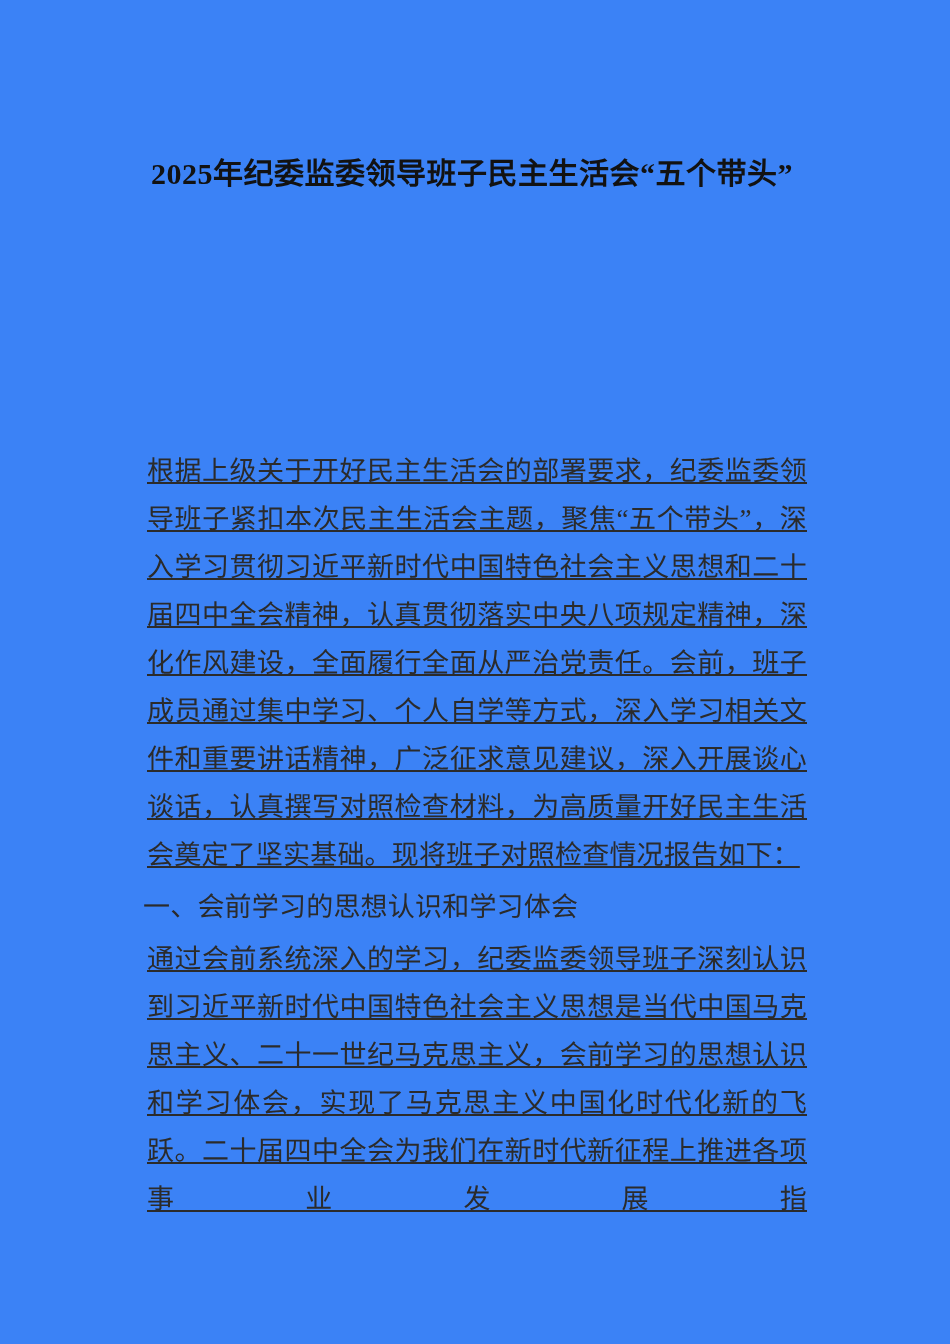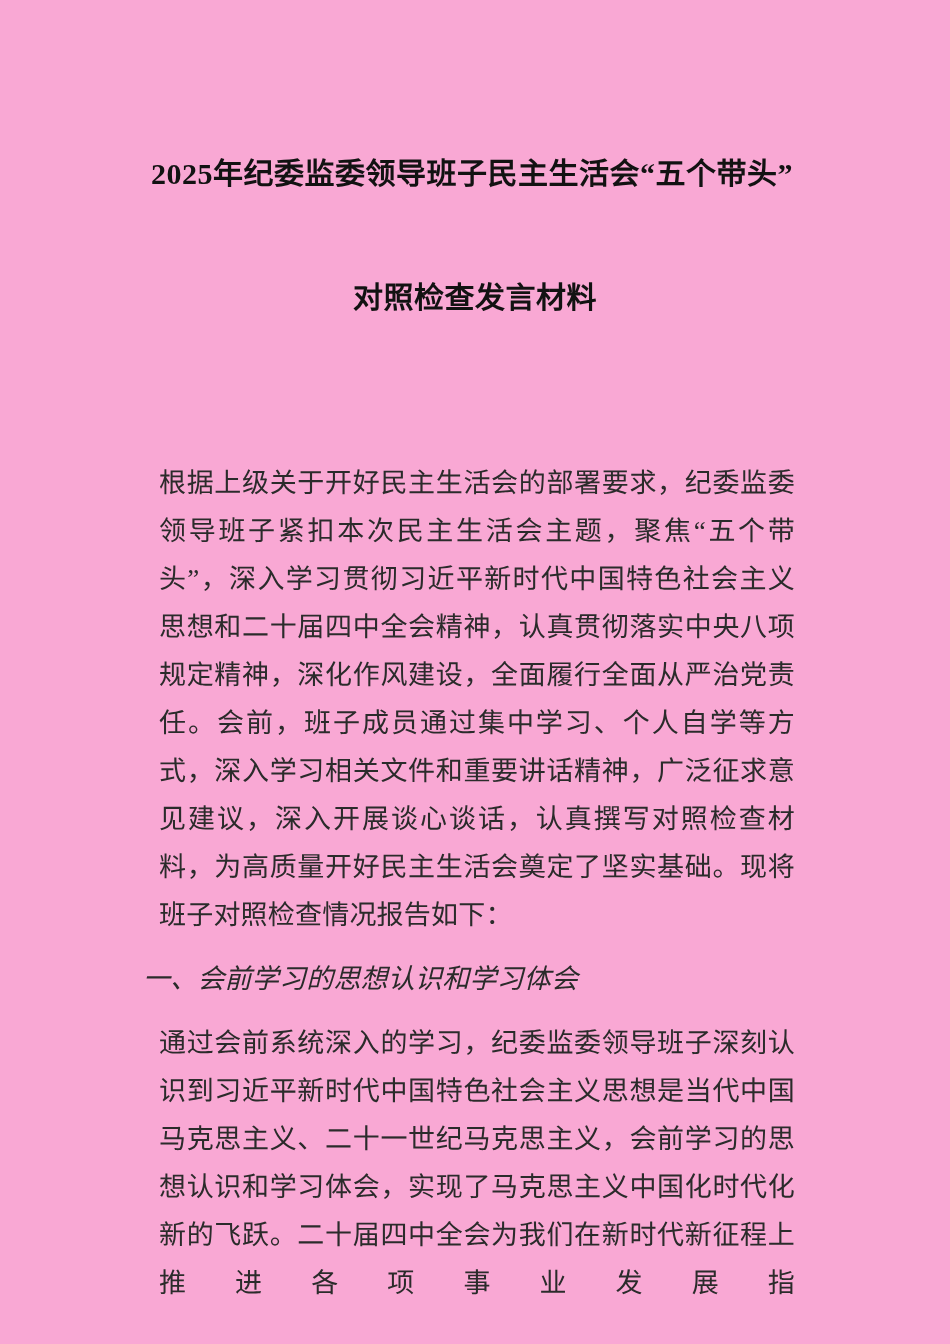--- a/index.html
+++ b/index.html
@@ -6,21 +6,21 @@
   html, body {
     margin: 0;
     padding: 0;
     background: #ffffff;
   }
 
   .page {
     position: relative;
     width: 950px;
     height: 1344px;
-    background: #f9a8d4;
+    background: #3b82f6;
     overflow: hidden;
     font-family: "Liberation Serif", "DejaVu Serif", serif;
     -webkit-font-smoothing: antialiased;
   }
 
   
   .doc-title {
     position: absolute;
     left: 143px;
     width: 664px;
@@ -54,50 +54,49 @@
     width: 668px;
   }
 
   .para {
     font-size: 27px;
     line-height: 48px;
     color: #2b2b2b;
     text-align: justify;
     text-justify: inter-character;
     text-align-last: left;
-    margin: 16px;
+    margin: 4px;
     letter-spacing: 0.2px;
+    text-decoration: underline;
   }
 
   .section-heading {
     font-size: 27px;
     line-height: 48px;
     color: #2b2b2b;
     margin: 0;
     font-weight: normal;
     text-align: left;
     letter-spacing: 0.2px;
-    font-style: italic;
   }
 
   
   .para-clipped {
     text-align: justify;
     text-justify: inter-character;
     text-align-last: justify;
   }
 </style>
 </head>
 <body>
 
 <div class="page">
 
   <div class="doc-title">
     <div class="title-line title-line-1">2025年纪委监委领导班子民主生活会“五个带头”</div>
-    <div class="title-line title-line-2">对照检查发言材料</div>
   </div>
 
   <div class="doc-body">
 
     <p class="para">根据上级关于开好民主生活会的部署要求，纪委监委领导班子紧扣本次民主生活会主题，聚焦“五个带头”，深入学习贯彻习近平新时代中国特色社会主义思想和二十届四中全会精神，认真贯彻落实中央八项规定精神，深化作风建设，全面履行全面从严治党责任。会前，班子成员通过集中学习、个人自学等方式，深入学习相关文件和重要讲话精神，广泛征求意见建议，深入开展谈心谈话，认真撰写对照检查材料，为高质量开好民主生活会奠定了坚实基础。现将班子对照检查情况报告如下：</p>
 
     <p class="section-heading">一、会前学习的思想认识和学习体会</p>
 
     <p class="para para-clipped">通过会前系统深入的学习，纪委监委领导班子深刻认识到习近平新时代中国特色社会主义思想是当代中国马克思主义、二十一世纪马克思主义，会前学习的思想认识和学习体会，实现了马克思主义中国化时代化新的飞跃。二十届四中全会为我们在新时代新征程上推进各项事业发展指</p>
 

